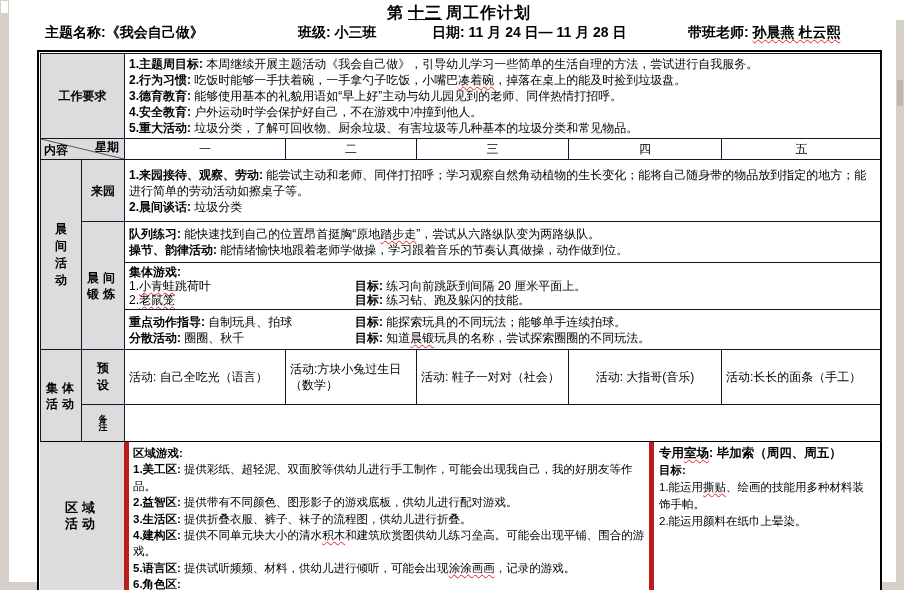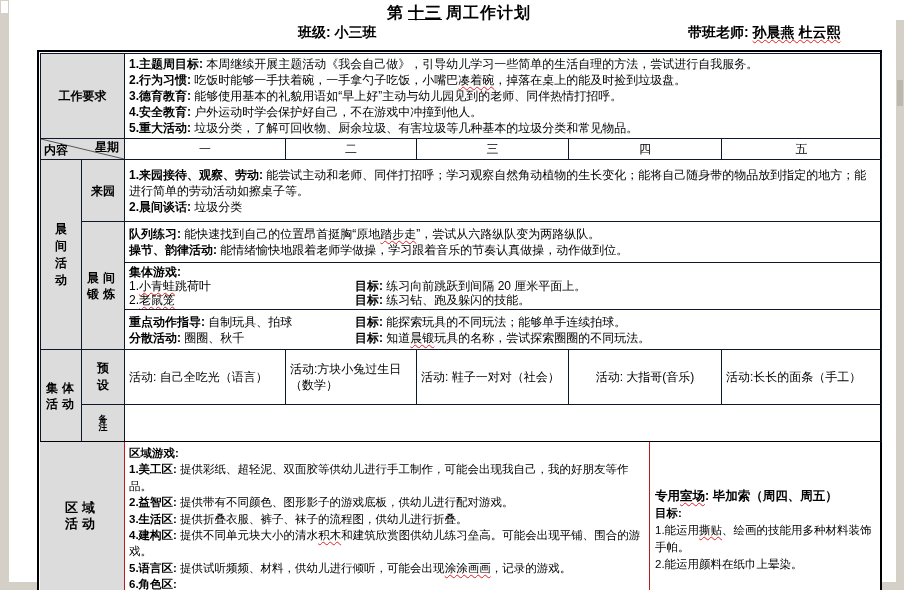--- a/index.html
+++ b/index.html
@@ -60,42 +60,44 @@
   .b{font-weight:bold;}
   .w{text-decoration:underline;text-decoration-style:wavy;text-decoration-color:#e02020;text-decoration-thickness:1px;text-underline-offset:2px;}
 
   .goalrow{display:grid;grid-template-columns:226px 1fr;}
   .tight .line,.tight{line-height:14px;}
 
   td.activity{padding:2px 3px;font-size:12px;line-height:16px;vertical-align:middle;}
   td.activity.center{text-align:center;}
 
   .regionrow{display:grid;grid-template-columns:84px 525px 1fr;margin-top:-1px;border-top:1px solid #000;}
-  .regionrow > div{border-left:1px solid #b91c1c;box-sizing:border-box;}
+  .regionrow > div{border-left:5px solid #b91c1c;box-sizing:border-box;}
   .regionrow > div:first-child{border-left:none;}
   .region-label{background:#dcdcdc;display:flex;align-items:center;}
   .region-content{padding:3px 4px;font-size:11.5px;line-height:16.4px;height:148px;}
   .region-special{padding:3px 5px;font-size:11.5px;line-height:17px;height:148px;}
-  .region-special .line.first{font-size:12.5px;margin-top:43px;}
+  .region-special .line.first{font-size:12.5px;}
 </style>
 </head>
 <body>
 
 <div class="strip strip-left"></div>
 <div class="strip strip-right"></div>
 <div class="thumb"></div>
 <div class="strip strip-bottom"></div>
 <div class="corner-box"></div>
 
 <div class="page-title">
   <span>第</span><span class="u">十三</span><span>周工作计划</span>
 </div>
 
 <div class="meta-line">
+  <span class="pos m1 line"><span class="b">主题名称:《我会自己做》</span></span>
   <span class="pos m2 line"><span class="b">班级: 小三班</span></span>
+  <span class="pos m3 line"><span class="b">日期:  11 月 24 日— 11 月 28 日</span></span>
   <span class="pos m4 line"><span class="b">带班老师: </span><span class="b w">孙晨燕 杜云熙</span></span>
 </div>
 
 <div class="tablewrap">
 <table class="main">
   <colgroup>
     <col class="c0">
         <col class="c1">
     <col class="d1">
         <col class="d2">

